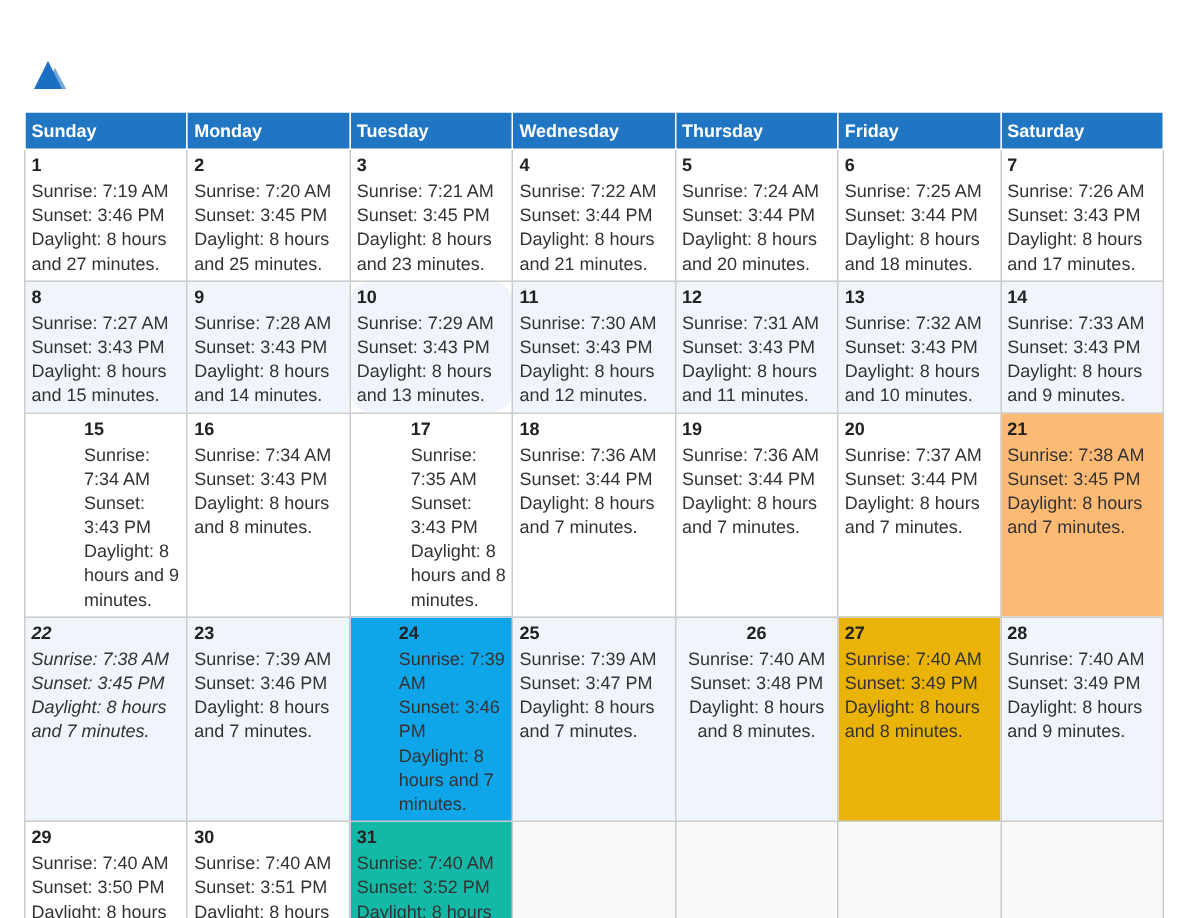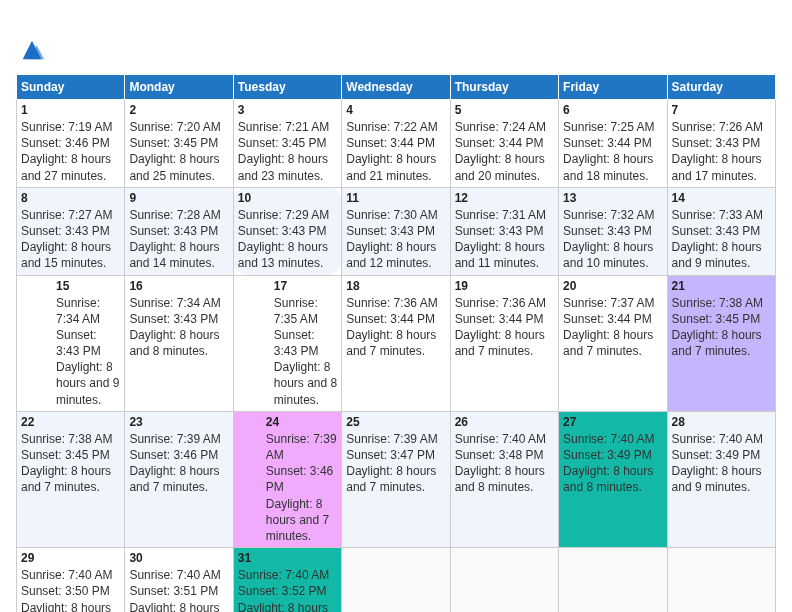--- a/index.html
+++ b/index.html
@@ -213,47 +213,47 @@
             <div class="day-detail">Sunrise: 7:36 AM<br>Sunset: 3:44 PM<br>Daylight: 8 hours and 7 minutes.</div>
           </td>
           <td style="background: rgb(255, 255, 255);">
             <span class="day-num">19</span>
             <div class="day-detail">Sunrise: 7:36 AM<br>Sunset: 3:44 PM<br>Daylight: 8 hours and 7 minutes.</div>
           </td>
           <td style="background: rgb(255, 255, 255);">
             <span class="day-num">20</span>
             <div class="day-detail">Sunrise: 7:37 AM<br>Sunset: 3:44 PM<br>Daylight: 8 hours and 7 minutes.</div>
           </td>
-          <td style="background: #c4b5fd;">
+          <td style="background: #fdba74;">
             <span class="day-num">21</span>
             <div class="day-detail">Sunrise: 7:38 AM<br>Sunset: 3:45 PM<br>Daylight: 8 hours and 7 minutes.</div>
           </td>
         </tr>
         <tr>
-          <td style="background: rgb(240, 245, 251);">
+          <td style="background: rgb(240, 245, 251); font-style: italic;">
             <span class="day-num">22</span>
             <div class="day-detail">Sunrise: 7:38 AM<br>Sunset: 3:45 PM<br>Daylight: 8 hours and 7 minutes.</div>
           </td>
           <td style="background: rgb(240, 245, 251);">
             <span class="day-num">23</span>
             <div class="day-detail">Sunrise: 7:39 AM<br>Sunset: 3:46 PM<br>Daylight: 8 hours and 7 minutes.</div>
           </td>
-          <td style="background: #f0abfc; padding-left: 32px;">
+          <td style="background: #0ea5e9; padding-left: 32px;">
             <span class="day-num">24</span>
             <div class="day-detail">Sunrise: 7:39 AM<br>Sunset: 3:46 PM<br>Daylight: 8 hours and 7 minutes.</div>
           </td>
           <td style="background: rgb(240, 245, 251);">
             <span class="day-num">25</span>
             <div class="day-detail">Sunrise: 7:39 AM<br>Sunset: 3:47 PM<br>Daylight: 8 hours and 7 minutes.</div>
           </td>
-          <td style="background: rgb(240, 245, 251);">
+          <td style="background: rgb(240, 245, 251); text-align: center;">
             <span class="day-num">26</span>
             <div class="day-detail">Sunrise: 7:40 AM<br>Sunset: 3:48 PM<br>Daylight: 8 hours and 8 minutes.</div>
           </td>
-          <td style="background: #14b8a6;">
+          <td style="background: #eab308;">
             <span class="day-num">27</span>
             <div class="day-detail">Sunrise: 7:40 AM<br>Sunset: 3:49 PM<br>Daylight: 8 hours and 8 minutes.</div>
           </td>
           <td style="background: rgb(240, 245, 251);">
             <span class="day-num">28</span>
             <div class="day-detail">Sunrise: 7:40 AM<br>Sunset: 3:49 PM<br>Daylight: 8 hours and 9 minutes.</div>
           </td>
         </tr>
         <tr class="last-row">
           <td style="background: rgb(255, 255, 255);">

